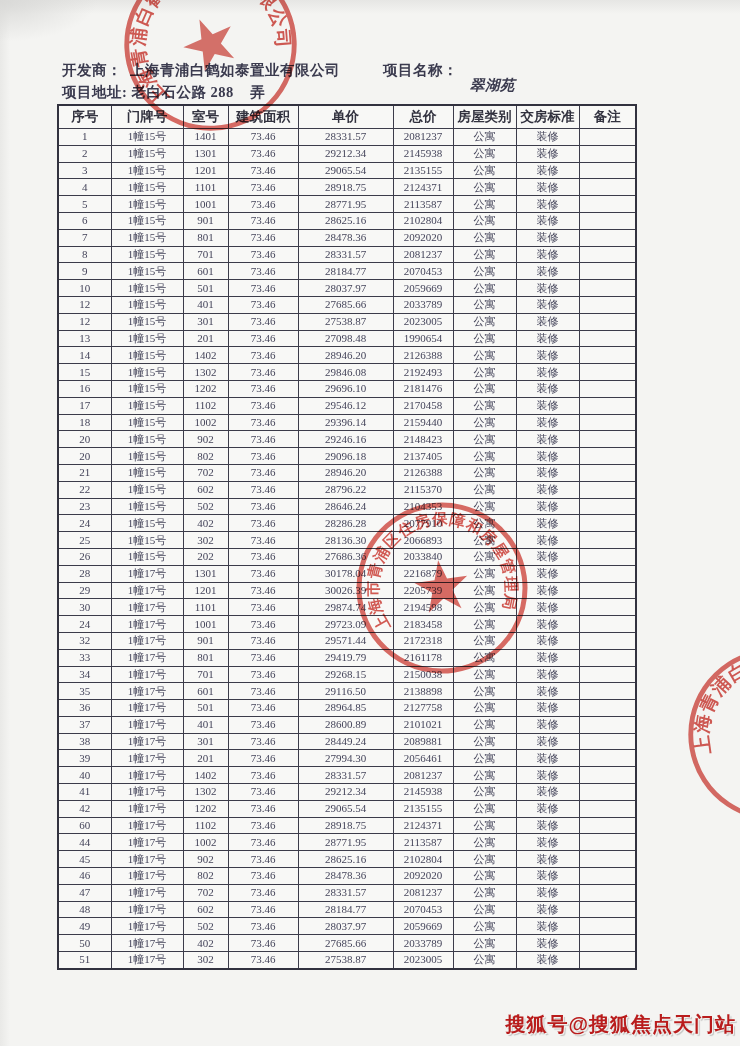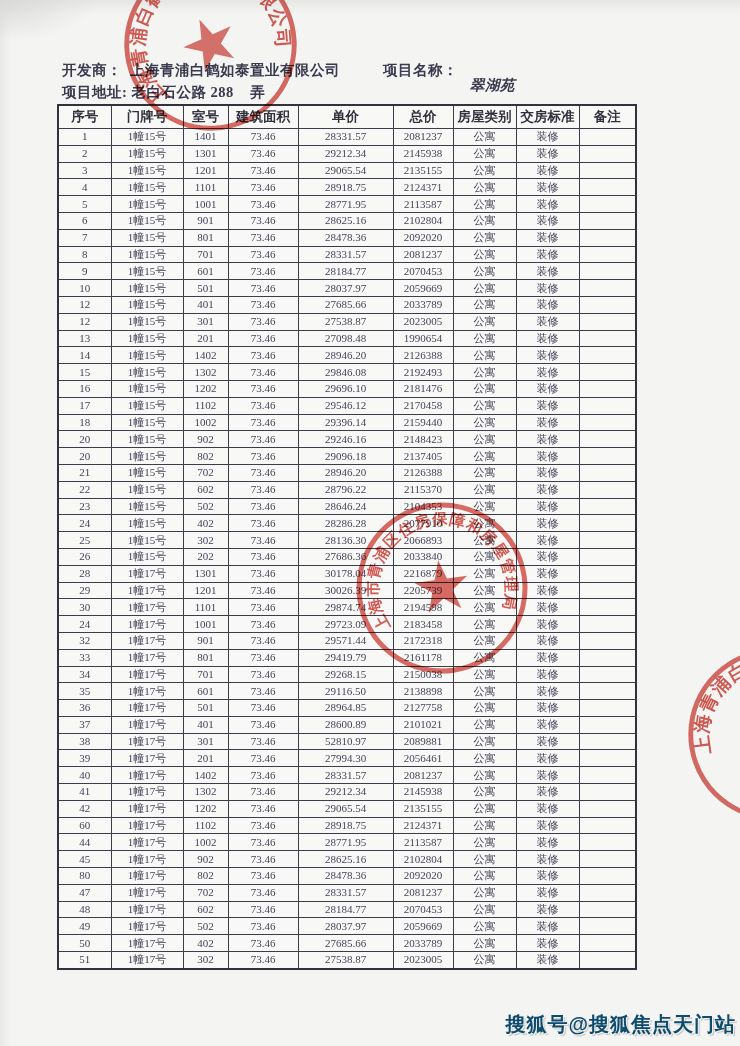--- a/index.html
+++ b/index.html
@@ -26,21 +26,21 @@
   }
   .price-table th{height:22px;font-size:13.5px;font-weight:bold;color:#32323f;}
   .price-table td{height:15.8px;font-size:11px;line-height:1;}
   .price-table{border:2px solid #32323f;}
   .seal{position:absolute;mix-blend-mode:multiply;opacity:.82;pointer-events:none;}
   .seal svg{display:block;}
   .seal text{font-family:"Liberation Serif","DejaVu Serif",serif;font-weight:bold;}
   .watermark{
     position:absolute;right:4px;bottom:8px;
     font-family:"Liberation Sans","DejaVu Sans",sans-serif;
-    font-size:20px;font-weight:bold;color:#0c4a6e;letter-spacing:1px;
+    font-size:20px;font-weight:bold;color:#b91c1c;letter-spacing:1px;
     text-shadow:1px 1px 0 #f2f2f0,2px 2px 1px #c4c4c2;
   }
 </style>
 </head>
 <body>
 
 <span class="hdr-line" style="left:62px;top:61px;">开发商：</span>
 <span class="hdr-line" style="left:130px;top:61px;">上海青浦白鹤如泰置业有限公司</span>
 <span class="hdr-line" style="left:383px;top:61px;">项目名称：</span>
 <span class="hdr-line" style="left:470px;top:76px;font-style:italic;">翠湖苑</span>
@@ -466,21 +466,21 @@
         <td>2101021</td>
         <td>公寓</td>
         <td>装修</td>
         <td></td>
       </tr>
       <tr>
         <td>38</td>
         <td>1幢17号</td>
         <td>301</td>
         <td>73.46</td>
-        <td>52810.97</td>
+        <td>28449.24</td>
         <td>2089881</td>
         <td>公寓</td>
         <td>装修</td>
         <td></td>
       </tr>
       <tr>
         <td>39</td>
         <td>1幢17号</td>
         <td>201</td>
         <td>73.46</td>
@@ -550,21 +550,21 @@
         <td>1幢17号</td>
         <td>902</td>
         <td>73.46</td>
         <td>28625.16</td>
         <td>2102804</td>
         <td>公寓</td>
         <td>装修</td>
         <td></td>
       </tr>
       <tr>
-        <td>80</td>
+        <td>46</td>
         <td>1幢17号</td>
         <td>802</td>
         <td>73.46</td>
         <td>28478.36</td>
         <td>2092020</td>
         <td>公寓</td>
         <td>装修</td>
         <td></td>
       </tr>
       <tr>

